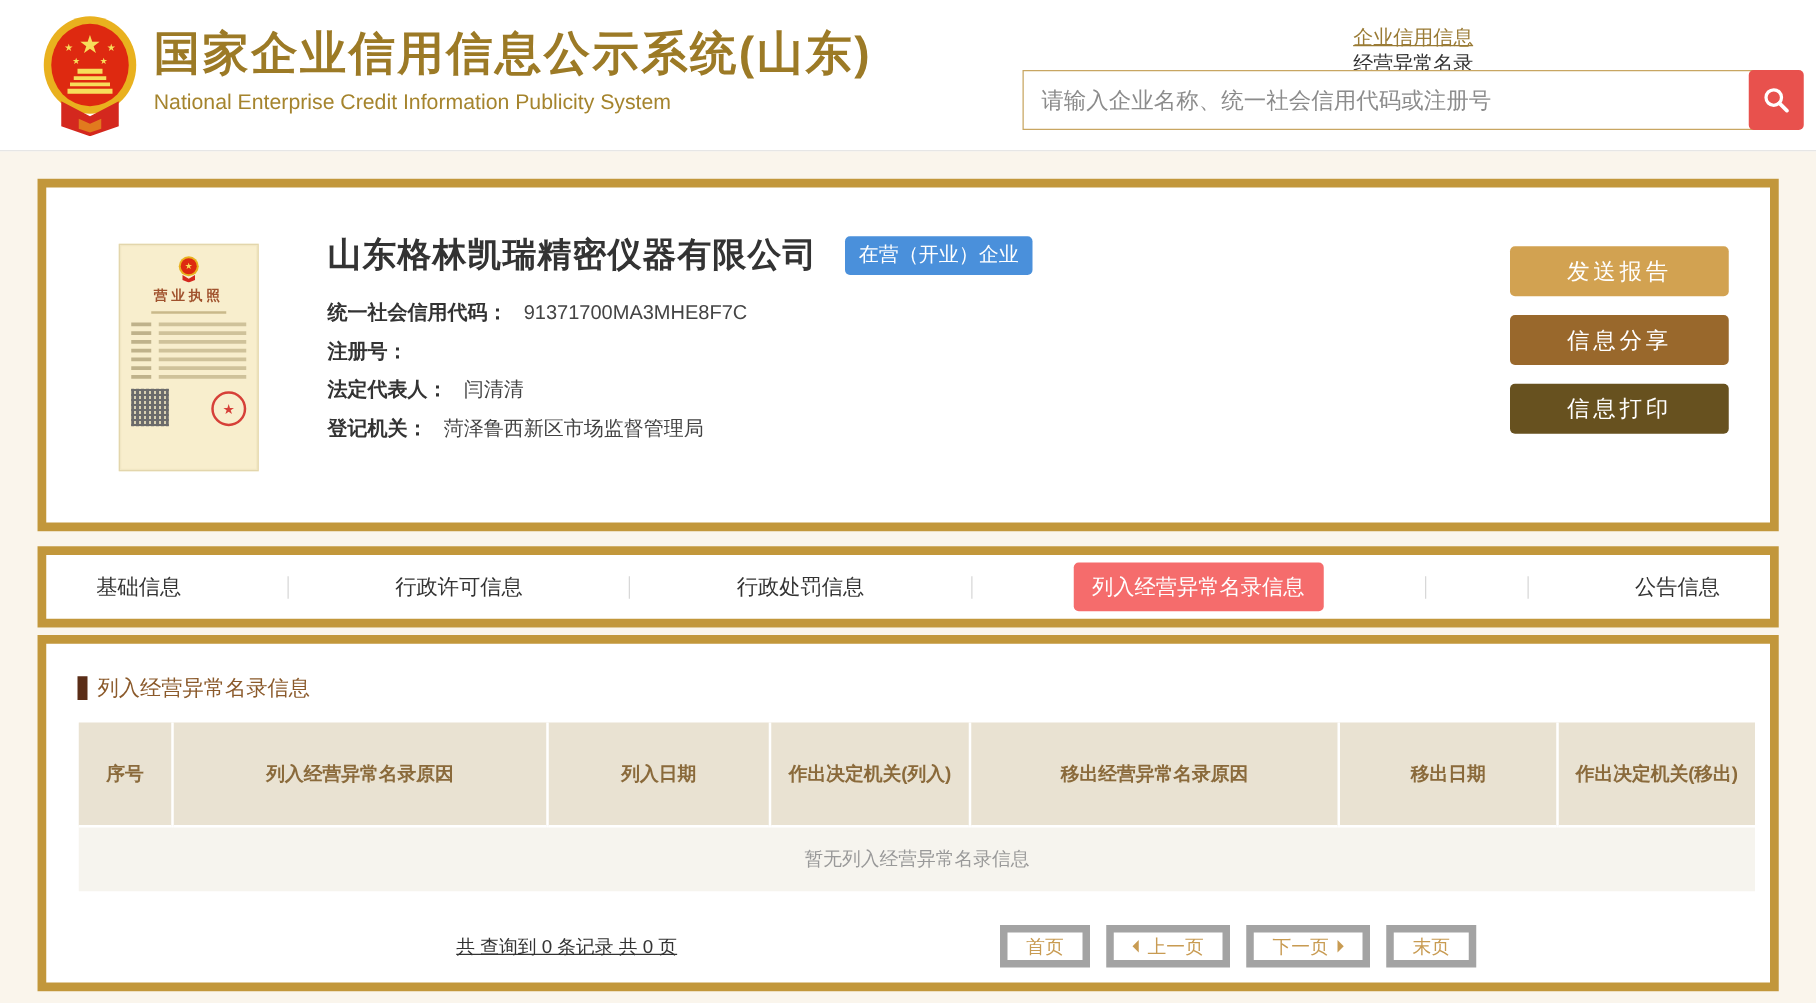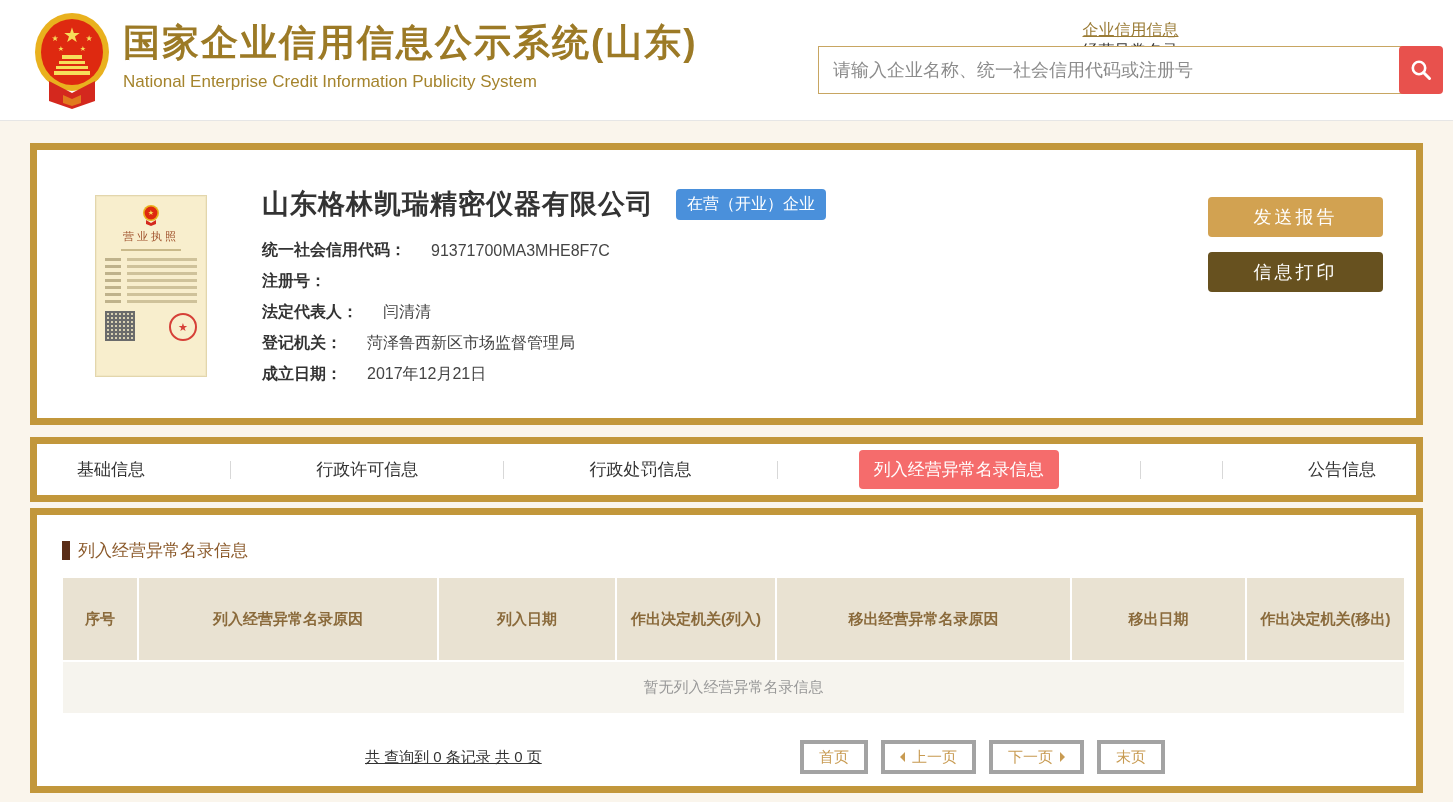--- a/index.html
+++ b/index.html
@@ -23,21 +23,21 @@
     line-height:1.3;
   }
   .site-subtitle { font-size:17px; color:#A5842D; margin-top:5px; }
 
   .search-area { position:absolute; left:818px; top:20px; width:625px; }
   .nav-links { display:flex; align-items:center; height:24px; font-size:16px;flex-direction:column; }
   .nav-links .mag { width:18px; height:18px; margin-right:10px; }
   .nav-link { color:#333; text-decoration:none; padding:0 4px; cursor:pointer; }
   .nav-link.active { color:#9A7B35; text-decoration:underline; }
   .nav-sep { width:1px; height:16px; background:#C9C9C9; margin:0 16px; }
-  .search-box { position:relative; margin-top:2px; width:625px; height:60px; }
+  .search-box { position:relative; margin-top:12px; width:625px; height:60px; }
   .search-input {
     width:590px; height:48px; border:1px solid #C8A662; background:#fff;
     font-size:18px; color:#555; padding:0 14px; outline:none;
     font-family:"Liberation Sans","DejaVu Sans",sans-serif;
   }
   .search-input::placeholder { color:#8C8C8C; }
   .search-btn {
     position:absolute; right:0; top:0; width:44px; height:48px;
     background:#E8514D; border:none; border-radius:4px; cursor:pointer;
     display:flex; align-items:center; justify-content:center;
@@ -49,21 +49,21 @@
   .tabs-card    { top:437px; height:65px; }
   .table-card   { top:508px; height:285px; }
 
   
   .license {
     position:absolute; left:58px; top:45px; width:112px; height:182px;
     background:#F8EECD; border:1px solid #E3D6AC; padding:8px 9px 6px;
     box-shadow:0 0 0 1px #F1E7C4 inset;
   }
   .lic-emblem { width:18px; height:22px; margin:0 auto; display:block; }
-  .lic-title { text-align:center; font-size:11px; color:#A0522D; letter-spacing:3px; margin-top:3px; font-weight:normal; }
+  .lic-title { text-align:center; font-size:11px; color:#A0522D; letter-spacing:3px; margin-top:3px; font-weight:bold; }
   .lic-sub { height:2px; width:60px; background:#C9B98A; margin:5px auto 7px; }
   .lic-row { display:flex; margin-bottom:4px; }
   .lic-row .k { width:16px; height:3px; background:#BFB28B; margin-right:6px; }
   .lic-row .v { flex:1; height:3px; background:#CFC29A; }
   .lic-bottom { display:flex; justify-content:space-between; align-items:flex-end; margin-top:8px; }
   .qr {
     width:30px; height:30px;
     background:
       repeating-linear-gradient(0deg,#6B6B6B 0 2px,transparent 2px 4px),
       repeating-linear-gradient(90deg,#6B6B6B 0 2px,#D8D0B2 2px 4px);
@@ -73,21 +73,21 @@
     color:#D64038; font-size:11px; display:flex; align-items:center; justify-content:center;
   }
 
   .company-info { position:absolute; left:225px; top:36px; }
   .name-row { display:flex; align-items:center; margin-bottom:13px; }
   .company-name { font-size:27px; font-weight:bold; color:#333; letter-spacing:1px; }
   .status-badge {
     margin-left:22px; background:#4A90DB; color:#fff; font-size:16px;
     padding:5px 11px; border-radius:4px; white-space:nowrap;
   }
-  .field-row { height:31px; display:flex; align-items:center; font-size:16px;gap:12px; }
+  .field-row { height:31px; display:flex; align-items:center; font-size:16px; }
   .field-label { font-weight:bold; color:#333; }
   .field-value { margin-left:13px; color:#444; }
 
   .company-actions { position:absolute; right:33px; top:47px; display:flex; flex-direction:column; }
   .action-btn {
     width:175px; height:40px; border:none; border-radius:4px; cursor:pointer;
     color:#fff; font-size:18px; letter-spacing:3px; margin-bottom:15px;
     font-family:"Liberation Sans","DejaVu Sans",sans-serif;
   }
   .btn-report { background:#D2A251; }
@@ -116,21 +116,21 @@
   .anomaly th:last-child { border-right:none; }
   .anomaly td.empty-cell {
     background:#F6F4EE; border-top:2px solid #fff; height:52px;
     text-align:center; color:#999; font-size:15px;
   }
 
   .pagination { position:relative; height:34px; margin-top:27px; }
   .pg-summary { position:absolute; left:328px; top:8px; font-size:15px; color:#333;text-decoration:underline; }
   .pg-buttons { position:absolute; left:763px; top:0; display:flex; gap:13px; }
   .pg-btn {
-    height:34px; background:#fff; border:4px solid #a3a3a3; color:#C89B52;
+    height:34px; background:#fff; border:6px solid #a3a3a3; color:#C89B52;
     font-size:15px; padding:0 15px; cursor:pointer; display:flex; align-items:center;
     font-family:Liberation Sans, sans-serif;
   }
   .tri { display:inline-block; width:0; height:0; border:5px solid transparent; }
   .tri-left  { border-right-color:#C89B52; border-left-width:0; margin-right:7px; }
   .tri-right { border-left-color:#C89B52; border-right-width:0; margin-left:7px; }
 </style>
 </head>
 <body>
 
@@ -242,28 +242,25 @@
         <span class="field-value"></span>
       </div>
       <div class="field-row">
         <span class="field-label">法定代表人：</span>
         <span class="field-value">闫清清</span>
       </div>
       <div class="field-row">
         <span class="field-label">登记机关：</span>
         <span class="field-value">菏泽鲁西新区市场监督管理局</span>
       </div>
-      <div class="field-row">
-        <span class="field-label">成立日期：</span>
-        <span class="field-value">2017年12月21日</span>
-      </div>
     </div>
 
     <div class="company-actions">
       <button class="action-btn btn-report">发送报告</button>
+      <button class="action-btn btn-share">信息分享</button>
       <button class="action-btn btn-print">信息打印</button>
     </div>
   </div>
 
   <div class="card tabs-card">
     <div class="tab">基础信息</div>
     <span class="tab-sep"></span>
     <div class="tab">行政许可信息</div>
     <span class="tab-sep"></span>
     <div class="tab">行政处罚信息</div>

